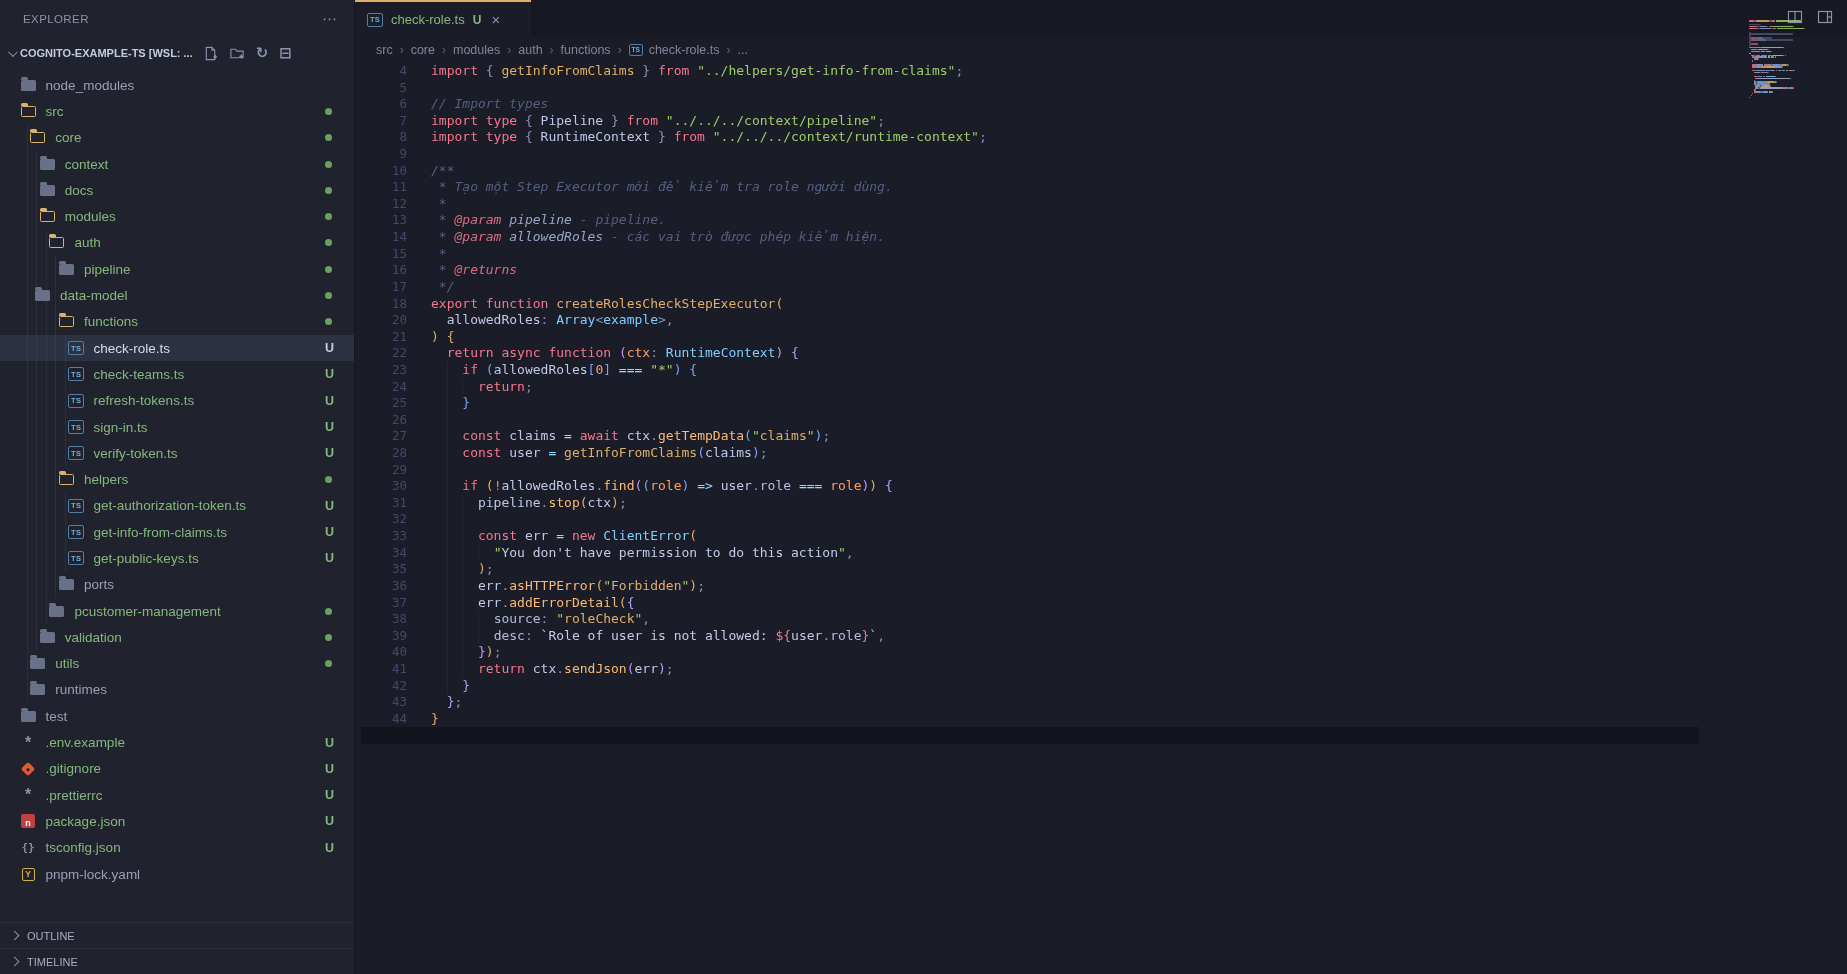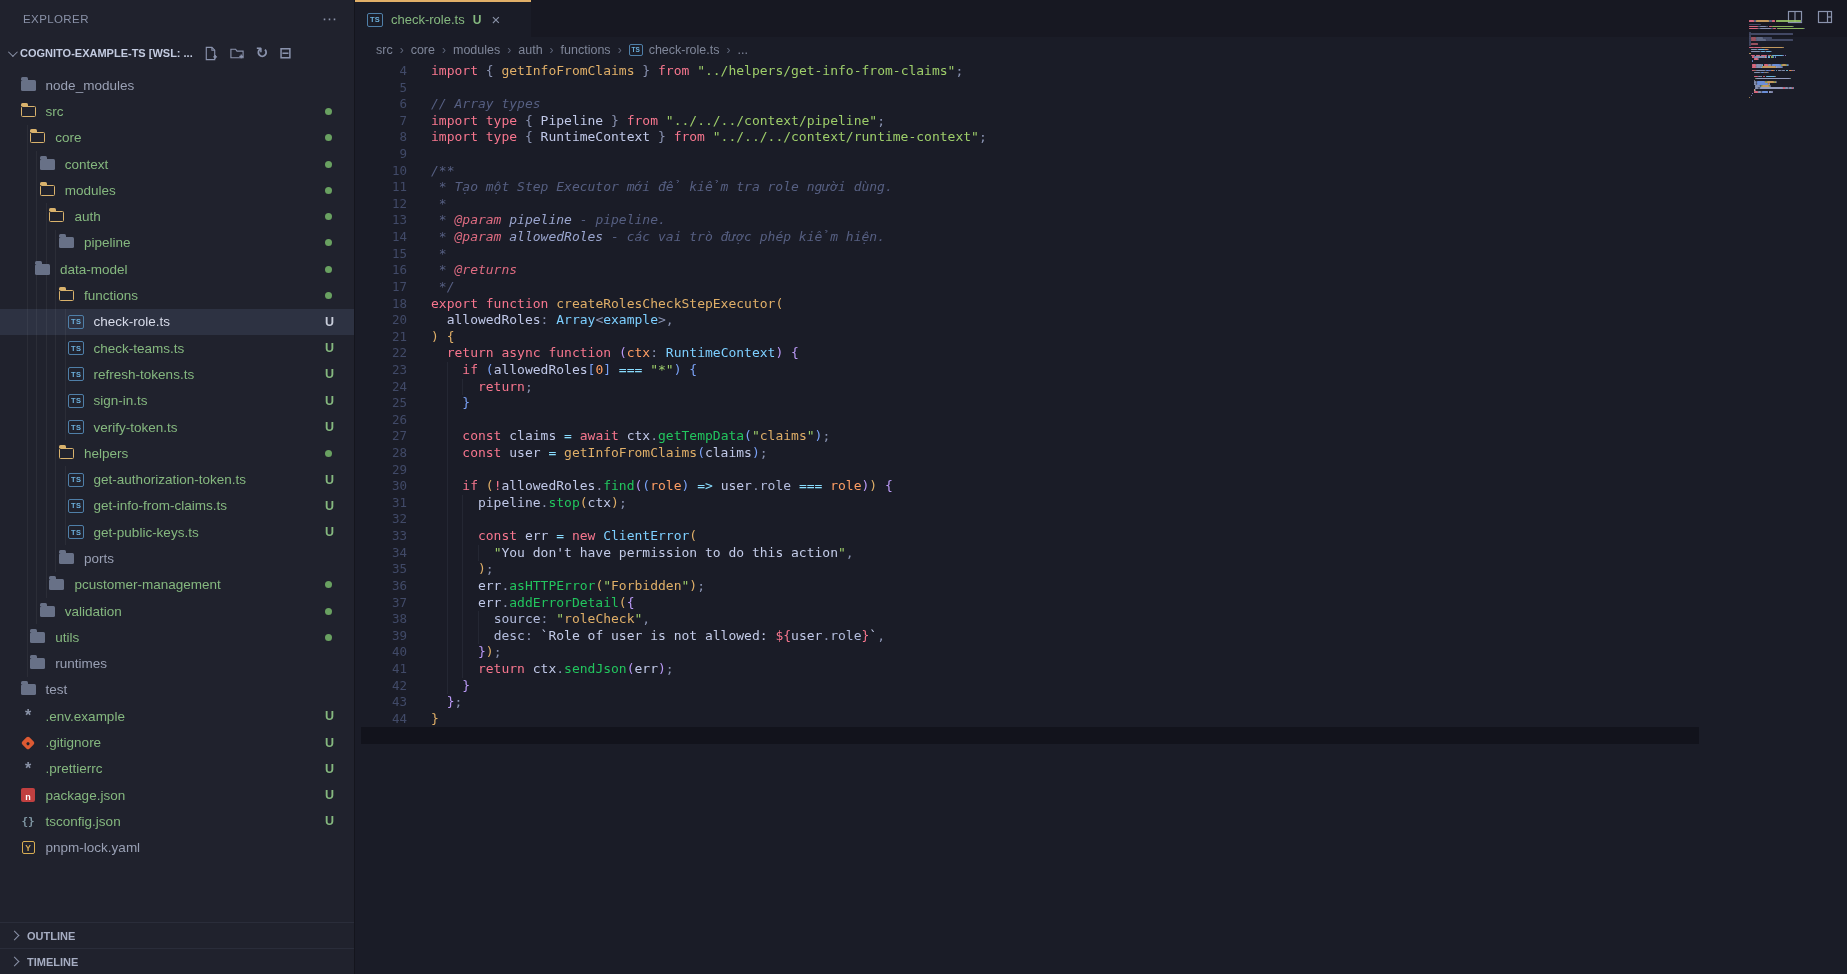--- a/index.html
+++ b/index.html
@@ -56,21 +56,21 @@
   .ico-yaml { width:13px; height:13px; border:1.2px solid #d7ad53; border-radius:2px; color:#d7ad53;
     font-size:8.5px; font-weight:bold; display:flex; align-items:center; justify-content:center; }
   .tguide { position:absolute; top:0; bottom:0; width:1px; background:rgba(255,255,255,0.05); }
 
   .cv { width:7px; height:7px; border-right:1.4px solid #8a92a8; border-bottom:1.4px solid #8a92a8;
     display:inline-block; flex:0 0 auto; }
   .cv-down { transform:rotate(45deg) translateY(-2px); }
   .cv-right { transform:rotate(-45deg); margin-right:9px; margin-left:2px; }
 
   .sb-bottom { border-top:1px solid #2a2d3a; height:26px; display:flex; align-items:center;
-    padding-left:9px; font-size:11px; font-weight:bold; color:#a6adc2; cursor:pointer; }
+    padding-left:9px; font-size:11px; font-weight:normal; color:#a6adc2; cursor:pointer; }
 
   
   .editor { flex:1; height:100%; display:flex; flex-direction:column; background:#1a1c27; position:relative;}
   .tabstrip { height:37px; background:#171822; display:flex; align-items:stretch; position:relative; }
   .tab { width:176px; background:#1a1c27; border-top:2px solid #e0af68; display:flex;
     align-items:center; padding:0 10px 0 12px; gap:8px; cursor:pointer; }
   .tab .label { color:#85b87f; font-size:13px; }
   .tab .ubadge { color:#85b87f; font-size:12px; font-weight:bold; }
   .tab .close { color:#8a93a8; font-size:15px; margin-left:2px; }
   .strip-actions { position:absolute; right:14px; top:0; height:37px; display:flex;
@@ -90,21 +90,21 @@
     padding-right:0; font-size:12.5px; }
   .cline .txt { padding-left:24px; position:relative; z-index:1; }
   .cline.current .band { position:absolute; left:6px; top:0; height:100%; width:1338px;
     background:#12131c; z-index:0; }
   .iguide { position:absolute; top:0; bottom:0; width:1px; background:rgba(170,180,210,0.07); z-index:0; }
 
   
   .tk-kw  { color:#f7768e; }
   .tk-fn  { color:#e0af68; }
   .tk-ty  { color:#7dcfff; }
-  .tk-meth{ color:#22c55e; }
+  .tk-meth{ color:#fdba74; }
   .tk-str { color:#9ece6a; }
   .tk-strg{ color:#e0af68; }
   .tk-strw{ color:#c3cbe8; }
   .tk-cmt { color:#565f82; font-style:italic; }
   .tk-cmtkw{ color:#e06c82; font-style:italic; }
   .tk-cmtp { color:#9aa5ce; font-style:italic; }
   .tk-num { color:#ff9e64; }
   .tk-op  { color:#89ddff; }
   .tk-var { color:#c0c8e8; }
   .tk-pun { color:#8a93b2; }
@@ -180,20 +180,30 @@
             <span class="fo-closed"></span>
           </span>
           <span class="name n-green">context</span>
           <span class="spacer"></span>
           <span class="badge-dot"></span>
         </div>
         <div class="trow" style="padding-left: 38.8px;">
           <span class="tguide" style="left: 26.6px;"></span>
           <span class="tguide" style="left: 36.2px;"></span>
           <span class="tico">
+            <span class="fo-closed"></span>
+          </span>
+          <span class="name n-green">docs</span>
+          <span class="spacer"></span>
+          <span class="badge-dot"></span>
+        </div>
+        <div class="trow" style="padding-left: 38.8px;">
+          <span class="tguide" style="left: 26.6px;"></span>
+          <span class="tguide" style="left: 36.2px;"></span>
+          <span class="tico">
             <span class="fo-open"></span>
           </span>
           <span class="name n-green">modules</span>
           <span class="spacer"></span>
           <span class="badge-dot"></span>
         </div>
         <div class="trow" style="padding-left: 48.4px;">
           <span class="tguide" style="left: 26.6px;"></span>
           <span class="tguide" style="left: 36.2px;"></span>
           <span class="tguide" style="left: 45.8px;"></span>
@@ -523,21 +533,21 @@
         </span>
         <span class="sep">›</span>
         <span class="bc-item">
           <span>...</span>
         </span>
       </div>
 
     <div class="code">
         <div class="cline"><span class="num">4</span><span class="txt"><span class="tk-kw">import</span><span class="tk-pun"> { </span><span class="tk-fn">getInfoFromClaims</span><span class="tk-pun"> } </span><span class="tk-kw">from</span><span class="tk-pun"> </span><span class="tk-str">"../helpers/get-info-from-claims"</span><span class="tk-pun">;</span></span></div>
         <div class="cline"><span class="num">5</span><span class="txt"></span></div>
-        <div class="cline"><span class="num">6</span><span class="txt"><span class="tk-cmt">// Array types</span></span></div>
+        <div class="cline"><span class="num">6</span><span class="txt"><span class="tk-cmt">// Import types</span></span></div>
         <div class="cline"><span class="num">7</span><span class="txt"><span class="tk-kw">import type</span><span class="tk-pun"> { </span><span class="tk-var">Pipeline</span><span class="tk-pun"> } </span><span class="tk-kw">from</span><span class="tk-pun"> </span><span class="tk-str">"../../../context/pipeline"</span><span class="tk-pun">;</span></span></div>
         <div class="cline"><span class="num">8</span><span class="txt"><span class="tk-kw">import type</span><span class="tk-pun"> { </span><span class="tk-var">RuntimeContext</span><span class="tk-pun"> } </span><span class="tk-kw">from</span><span class="tk-pun"> </span><span class="tk-str">"../../../context/runtime-context"</span><span class="tk-pun">;</span></span></div>
         <div class="cline"><span class="num">9</span><span class="txt"></span></div>
         <div class="cline"><span class="num">10</span><span class="txt"><span class="tk-cmt">/**</span></span></div>
         <div class="cline"><span class="num">11</span><span class="txt"><span class="tk-cmt"> * Tạo một Step Executor mới để kiểm tra role người dùng.</span></span></div>
         <div class="cline"><span class="num">12</span><span class="txt"><span class="tk-cmt"> *</span></span></div>
         <div class="cline"><span class="num">13</span><span class="txt"><span class="tk-cmt"> * </span><span class="tk-cmtkw">@param</span><span class="tk-cmtp"> pipeline</span><span class="tk-cmt"> - pipeline.</span></span></div>
         <div class="cline"><span class="num">14</span><span class="txt"><span class="tk-cmt"> * </span><span class="tk-cmtkw">@param</span><span class="tk-cmtp"> allowedRoles</span><span class="tk-cmt"> - các vai trò được phép kiểm hiện.</span></span></div>
         <div class="cline"><span class="num">15</span><span class="txt"><span class="tk-cmt"> *</span></span></div>
         <div class="cline"><span class="num">16</span><span class="txt"><span class="tk-cmt"> * </span><span class="tk-cmtkw">@returns</span></span></div>

